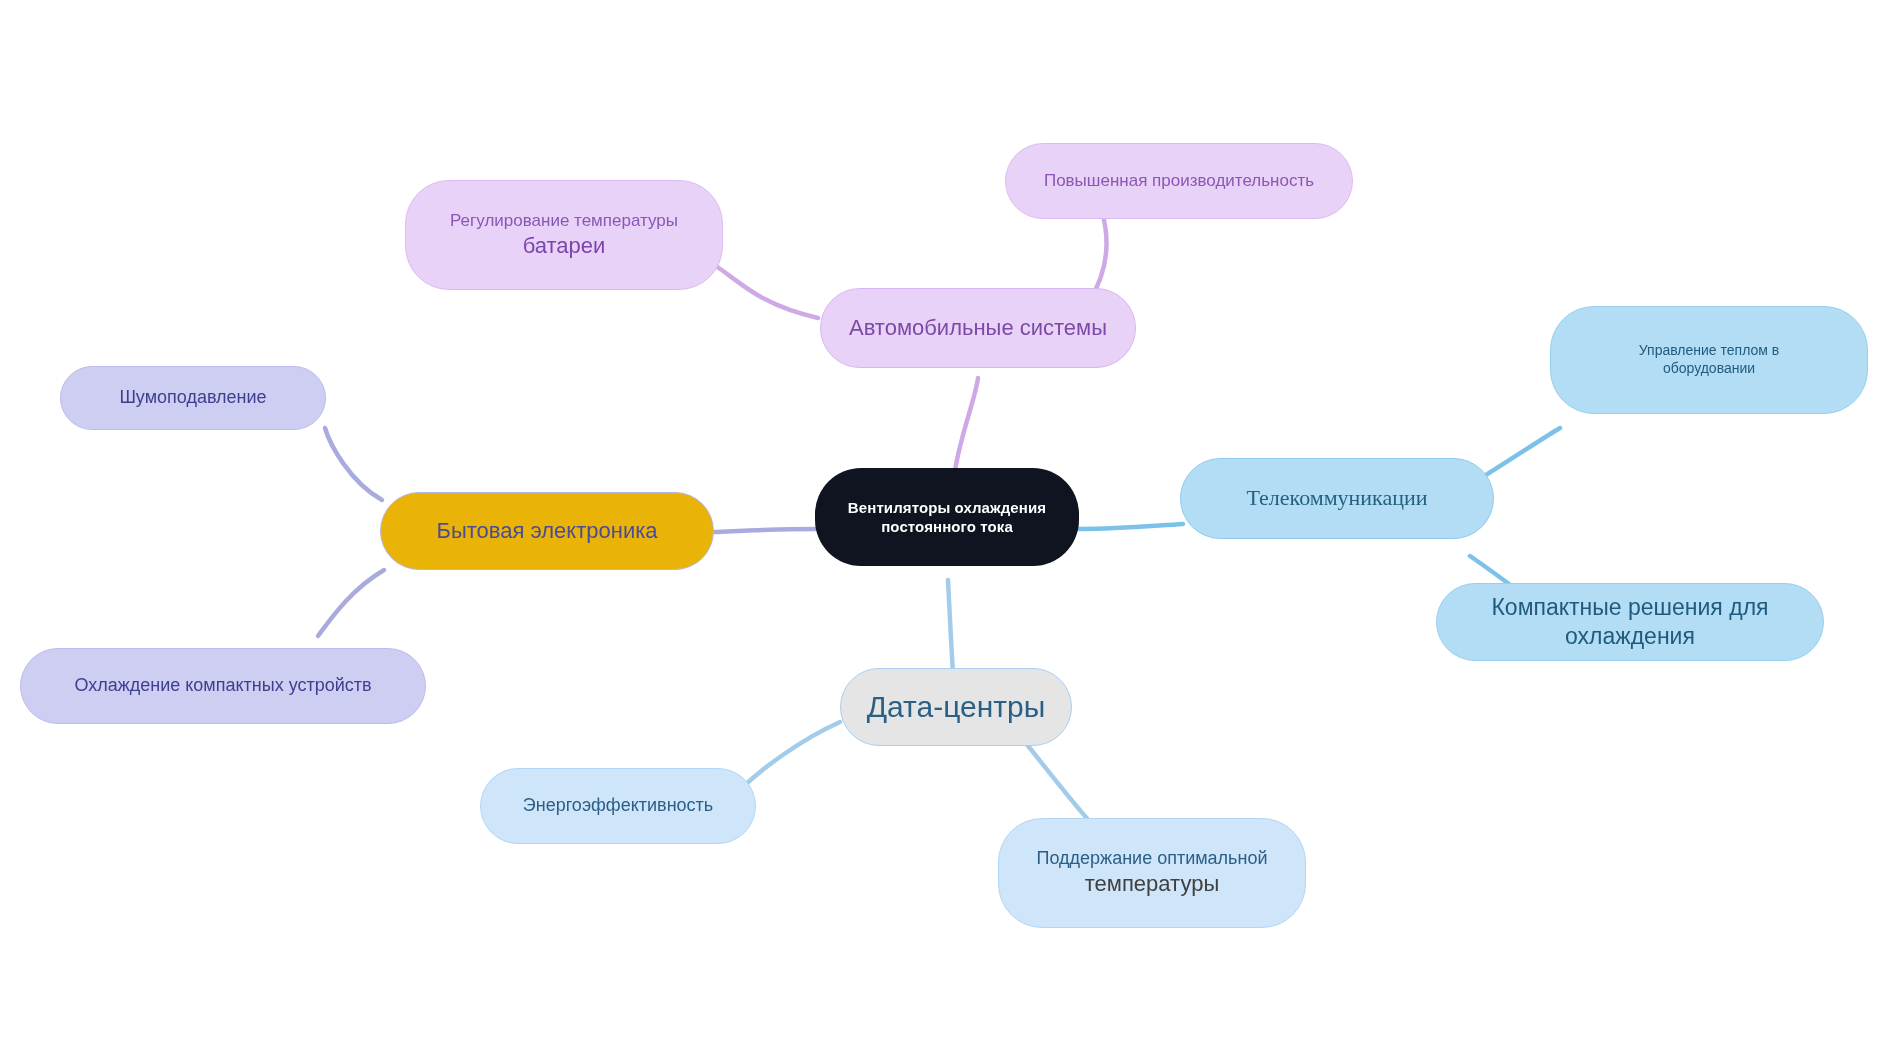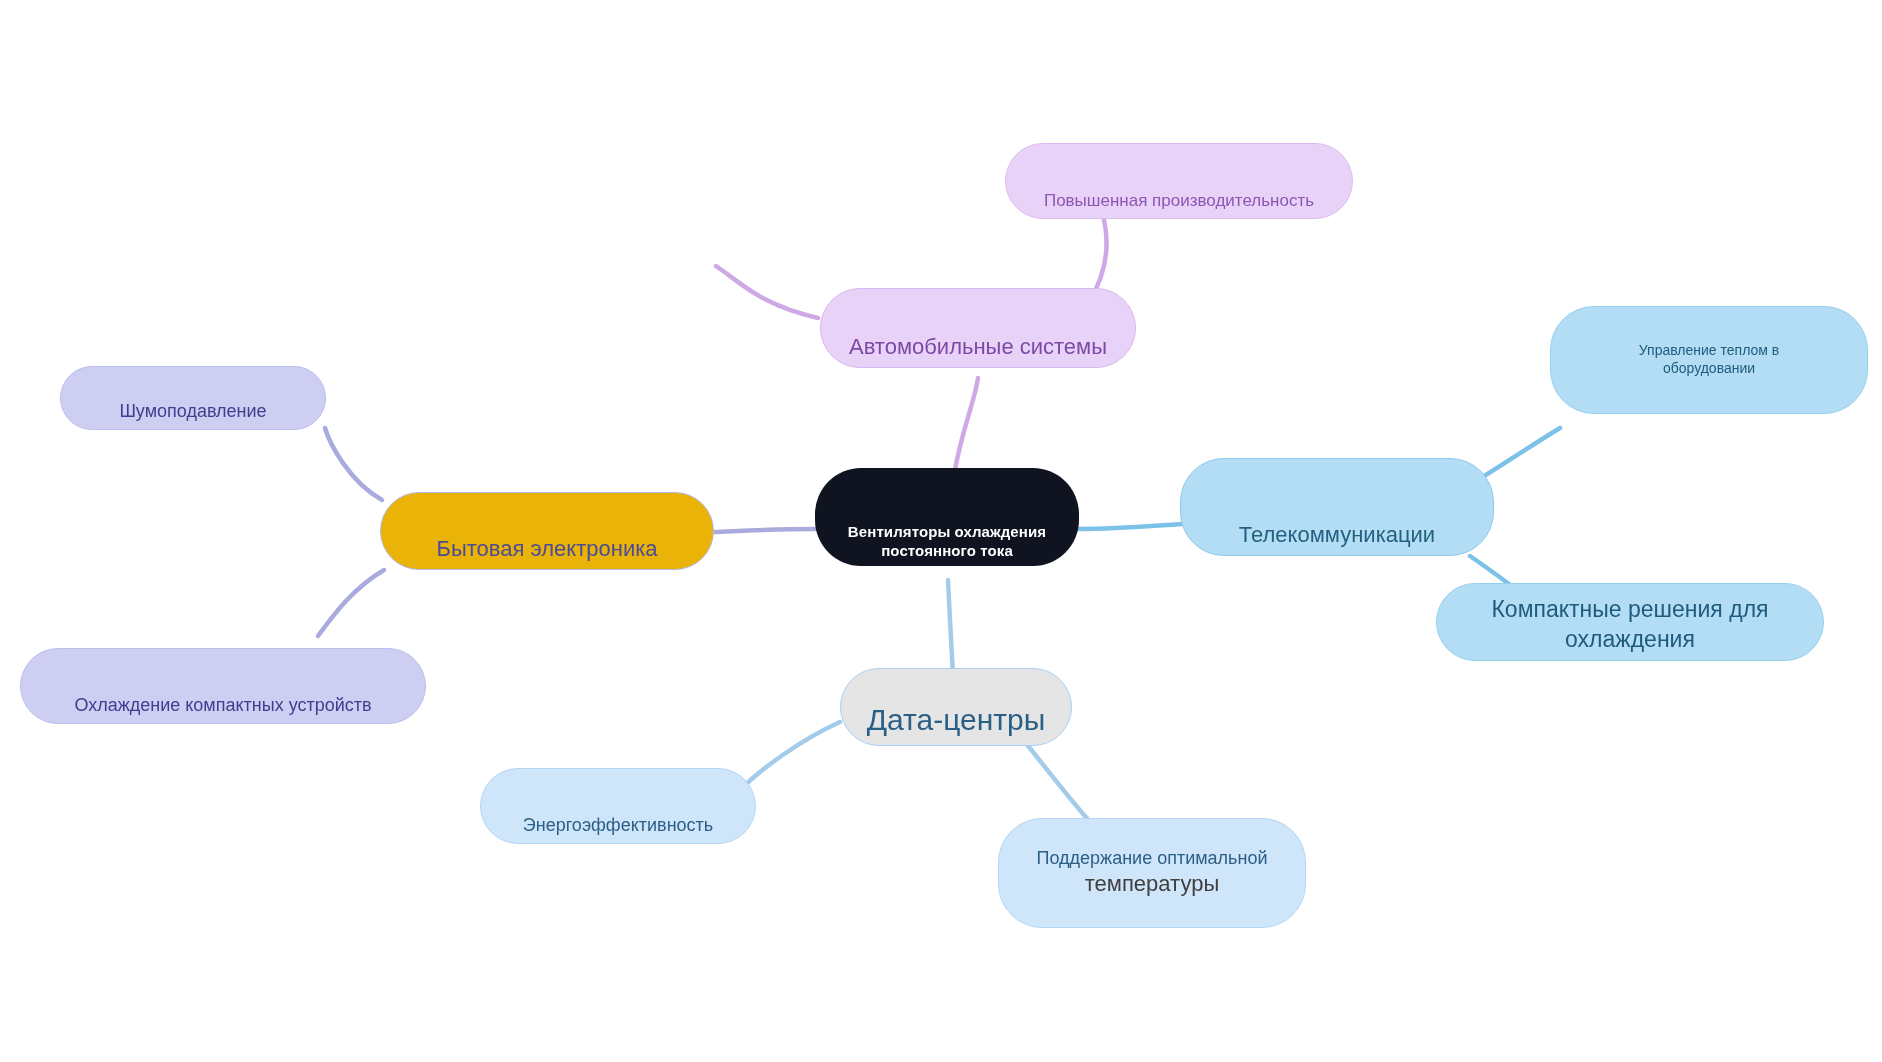--- a/index.html
+++ b/index.html
@@ -19,21 +19,21 @@
     position: absolute;
     inset: 0;
     width: 1882px;
     height: 1062px;
     pointer-events: none;
   }
   .node {
     position: absolute;
     box-sizing: border-box;
     display: flex;
-    align-items: flex-end;
+    align-items: center;
     justify-content: center;
     text-align: center;
     padding: 6px 18px;
     line-height: 1.28;
   }
   .node .lbl { display: block; width: 100%; }
   .node .l2 { display: block; width: 100%; }
 
   
   .root {
@@ -146,38 +146,42 @@
   </svg>
 
   <div class="node root" style="left:815px; top:468px; width:264px; height:98px;">
     <span class="lbl">Вентиляторы охлаждения постоянного тока</span>
   </div>
 
   <div class="node br-auto" style="left:820px; top:288px; width:316px; height:80px;">
     <span class="lbl">Автомобильные системы</span>
   </div>
 
+  <div class="node leaf-auto" style="left:405px; top:180px; width:318px; height:110px; flex-direction:column;">
+    <span class="lbl">Регулирование температуры</span>
+    <span class="l2">батареи</span>
+  </div>
 
   <div class="node leaf-auto" style="left:1005px; top:143px; width:348px; height:76px;">
     <span class="lbl">Повышенная производительность</span>
   </div>
 
   <div class="node br-cons" style="left:380px; top:492px; width:334px; height:78px;">
     <span class="lbl">Бытовая электроника</span>
   </div>
 
   <div class="node leaf-cons" style="left:60px; top:366px; width:266px; height:64px;">
     <span class="lbl">Шумоподавление</span>
   </div>
 
   <div class="node leaf-cons" style="left:20px; top:628px; width:406px; height:76px;margin-top:20px;">
     <span class="lbl">Охлаждение компактных устройств</span>
   </div>
 
-  <div class="node br-tele" style="left:1180px; top:458px; width:314px; height:98px;">
+  <div class="node br-tele" style="left:1180px; top:458px; width:314px; height:81px;font-family:Liberation Serif, serif;">
     <span class="lbl">Телекоммуникации</span>
   </div>
 
   <div class="node leaf-tele" style="left:1550px; top:306px; width:318px; height:108px; flex-direction:column;">
     <span class="lbl">Управление теплом в</span>
     <span class="l2">оборудовании</span>
   </div>
 
   <div class="node leaf-tele small" style="left:1436px; top:583px; width:388px; height:78px;">
     <span class="lbl">Компактные решения для охлаждения</span>

